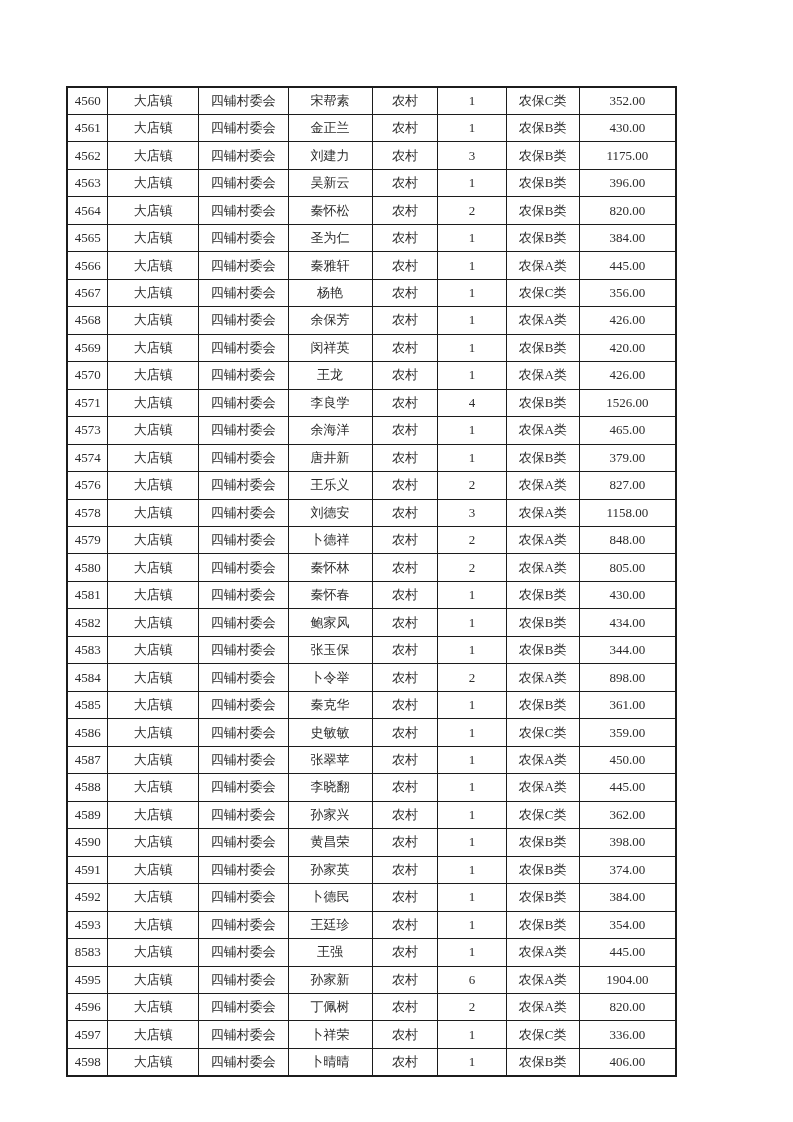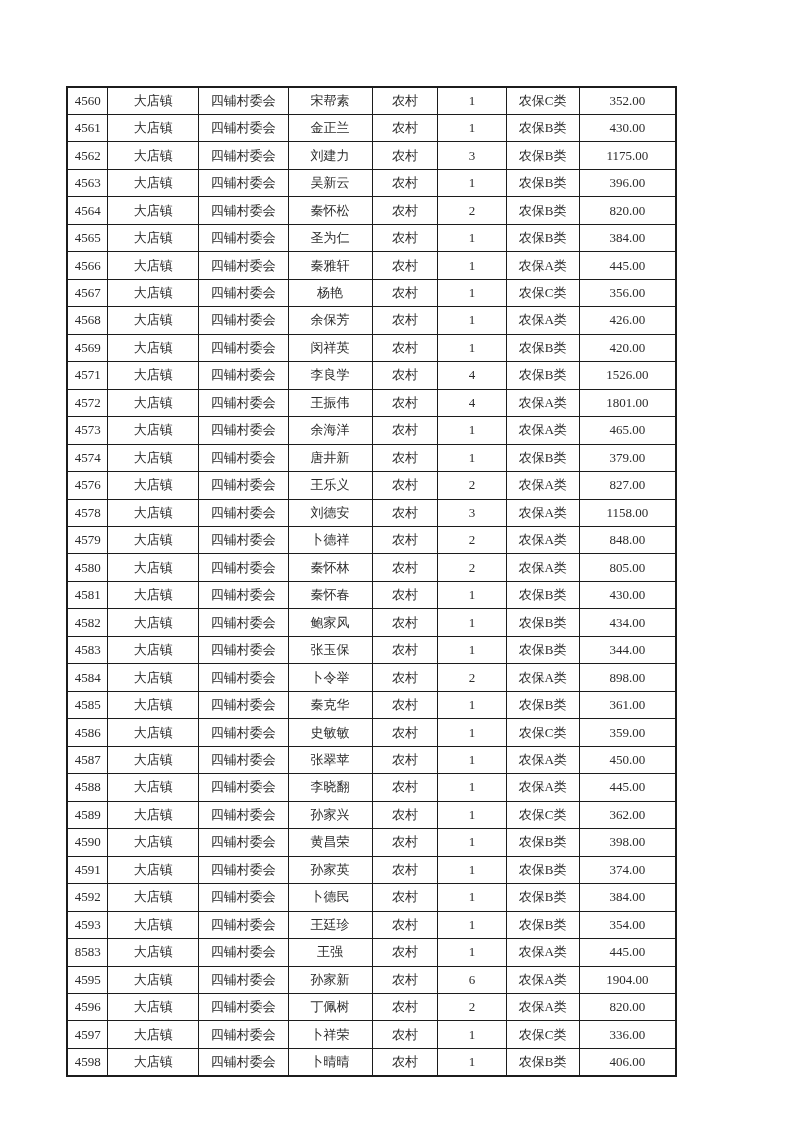--- a/index.html
+++ b/index.html
@@ -167,42 +167,42 @@
     <td>4569</td>
     <td>大店镇</td>
     <td>四铺村委会</td>
     <td>闵祥英</td>
     <td>农村</td>
     <td>1</td>
     <td>农保B类</td>
     <td>420.00</td>
   </tr>
 
+  <tr>
+    <td>4570</td>
+    <td>大店镇</td>
+    <td>四铺村委会</td>
+    <td>王龙</td>
+    <td>农村</td>
+    <td>1</td>
+    <td>农保A类</td>
+    <td>426.00</td>
+  </tr>
 
   <tr>
     <td>4571</td>
     <td>大店镇</td>
     <td>四铺村委会</td>
     <td>李良学</td>
     <td>农村</td>
     <td>4</td>
     <td>农保B类</td>
     <td>1526.00</td>
   </tr>
 
-  <tr>
-    <td>4572</td>
-    <td>大店镇</td>
-    <td>四铺村委会</td>
-    <td>王振伟</td>
-    <td>农村</td>
-    <td>4</td>
-    <td>农保A类</td>
-    <td>1801.00</td>
-  </tr>
 
   <tr>
     <td>4573</td>
     <td>大店镇</td>
     <td>四铺村委会</td>
     <td>余海洋</td>
     <td>农村</td>
     <td>1</td>
     <td>农保A类</td>
     <td>465.00</td>

